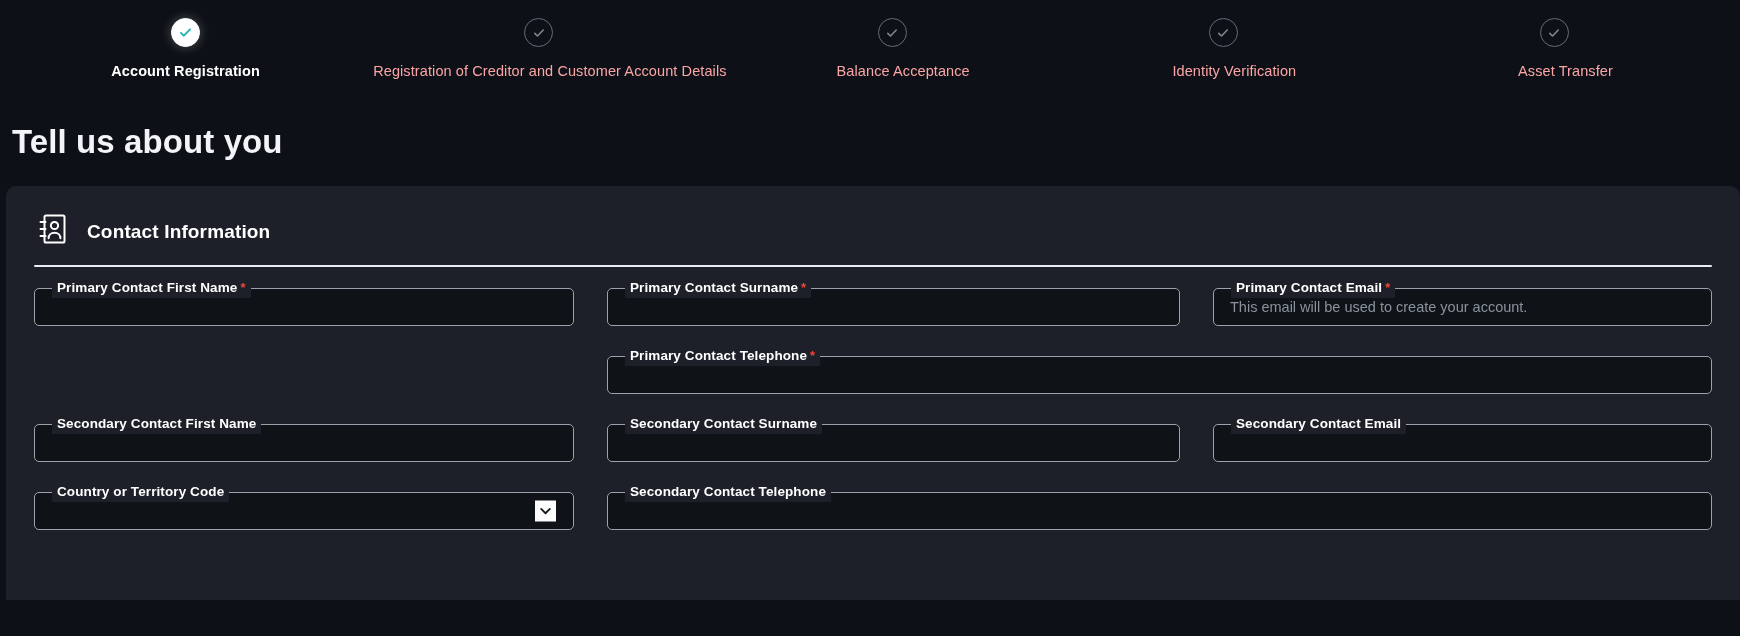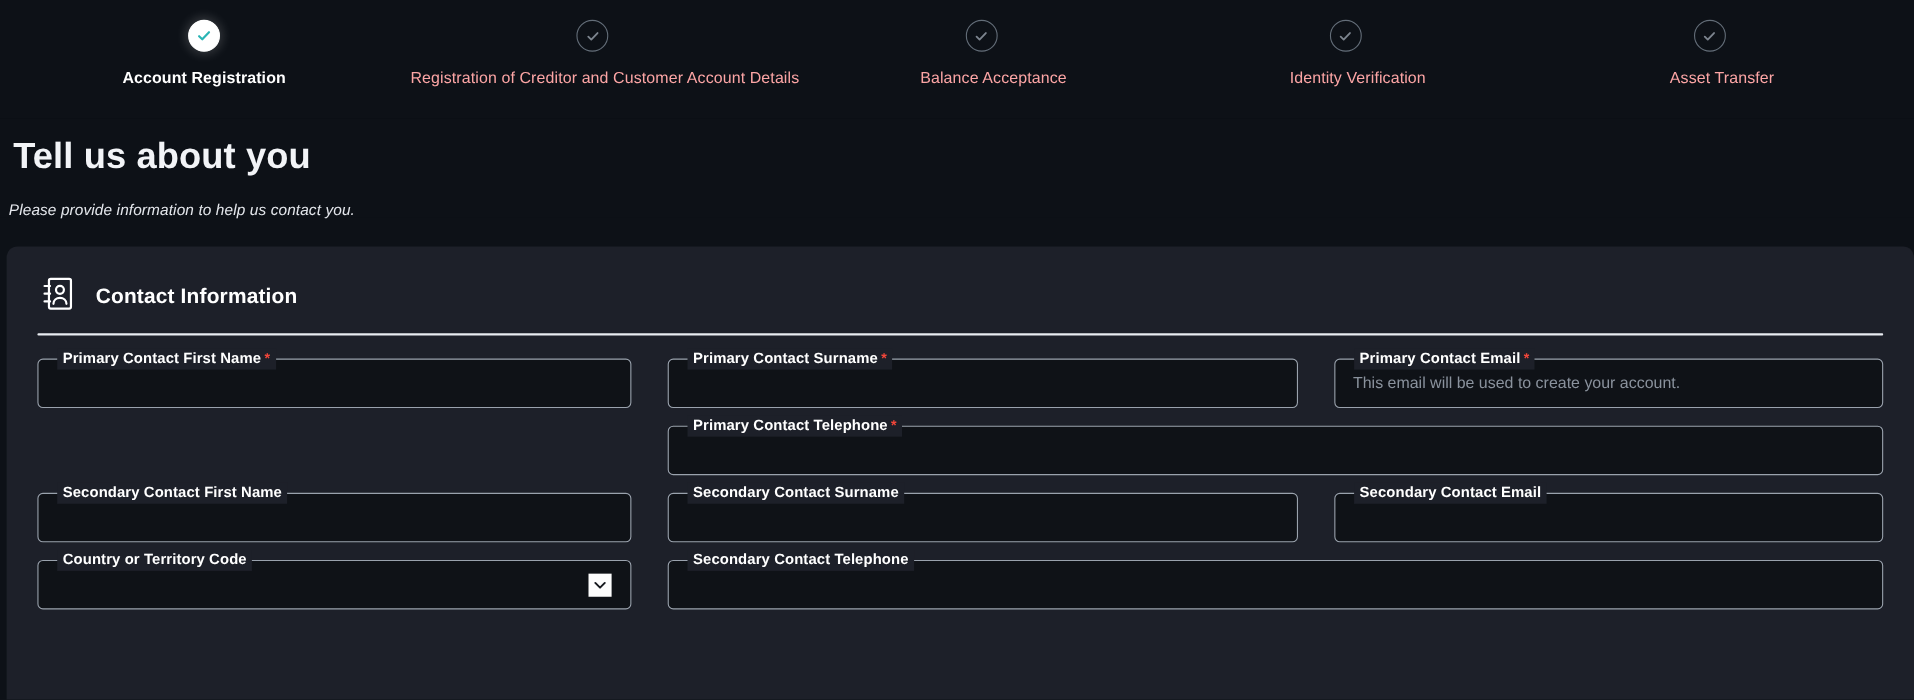--- a/index.html
+++ b/index.html
@@ -115,22 +115,22 @@
     column-gap: 33px;
     row-gap: 0;
     padding-top: 21px;
   }
   .cell { }
   .cell.span2 { grid-column: 2 / span 2; }
 
   
   .field {
     position: relative;
-    margin-bottom: 16px;
-    height: 45px;
+    margin-bottom: 30px;
+    height: 38px;
   }
   .field-box {
     position: absolute;
     inset: 0;
     border: 1.6px solid #9aa2ad;
     border-radius: 5px;
     background: #0f1217;
   }
   .field-label {
     position: absolute;
@@ -237,21 +237,20 @@
         </svg>
       </span>
     </div>
     <div class="step-label inactive">Asset Transfer</div>
   </div>
 
 </div>
 
 <div class="page-head">
   <h1 class="page-title">Tell us about you</h1>
-  <p class="page-subtitle">Please provide information to help us contact you.</p>
 </div>
 
 <div class="card">
 
   <div class="card-head">
     <span class="card-head-icon">
       <svg class="card-head-icon" viewBox="0 0 34 34" fill="none">
         <rect x="8.5" y="3.5" width="20" height="27" rx="1.6" stroke="#ffffff" stroke-width="2"></rect>
         <line x1="4.5" y1="10" x2="9.5" y2="10" stroke="#ffffff" stroke-width="2" stroke-linecap="round"></line>
         <line x1="4.5" y1="17" x2="9.5" y2="17" stroke="#ffffff" stroke-width="2" stroke-linecap="round"></line>

